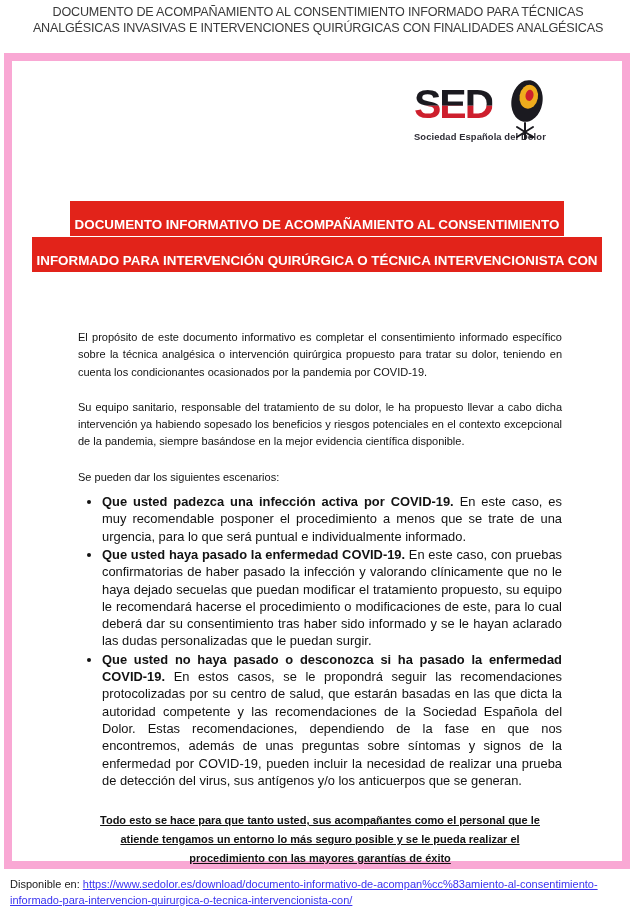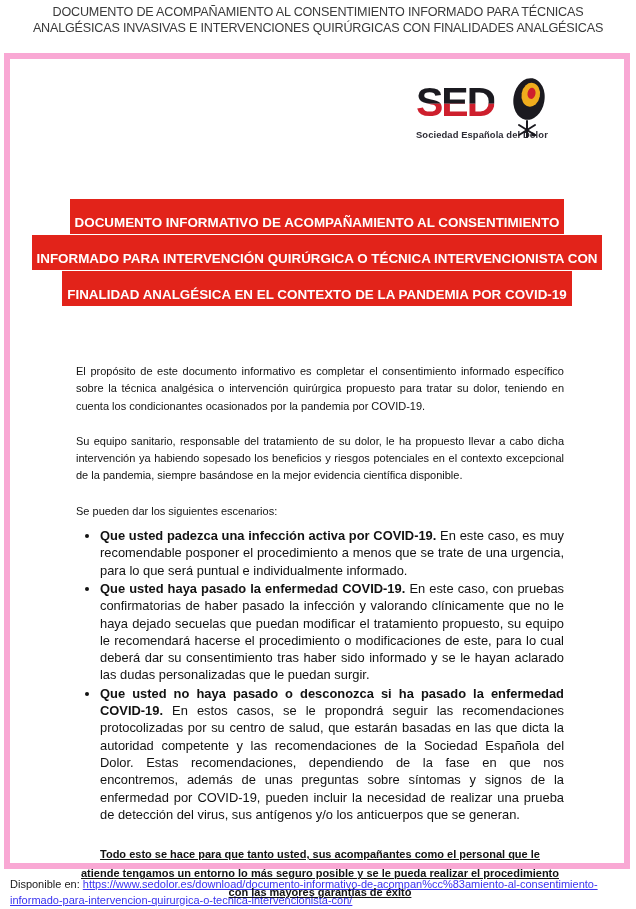--- a/index.html
+++ b/index.html
@@ -14,21 +14,21 @@
     font-size:13.5px;font-weight:700;color:#4d4d4d;letter-spacing:.4px;line-height:15px;
   }
   .doc-subtitle{
     max-width:588px;margin:1px auto 12px;font-size:12.6px;font-weight:500;color:#3a3a3a;
     line-height:16px;letter-spacing:-0.2px;
   }
   
   .page{
     position:relative;box-sizing:border-box;
     margin:0 6px 0 4px;height:816px;
-    border:6px solid #f9a8d4;background:#ffffff;
+    border:8px solid #f9a8d4;background:#ffffff;
   }
   
   .logo{position:absolute;top:25px;right:70px;width:138px;height:64px;}
   .sed-acronym{
     position:relative;display:inline-block;height:38px;width:92px;
     font-size:41px;font-weight:800;letter-spacing:-2px;line-height:36px;
     font-family:"Liberation Sans", sans-serif;
   }
   .sed-acronym .half{position:absolute;left:0;top:0;}
   .sed-acronym .top-half{color:#1b1a20;clip-path:inset(0 0 45% 0);}
@@ -103,21 +103,20 @@
         </g>
         <polygon points="16.5,13 21,16.5 15,17.5" fill="#1b1a20"></polygon>
       </svg>
     </span>
     <div class="logo-tagline">Sociedad Española del Dolor</div>
   </div>
 
   <div class="title-block">
     <div class="title-line"><span>DOCUMENTO INFORMATIVO DE ACOMPAÑAMIENTO AL CONSENTIMIENTO</span></div>
     <div class="title-line"><span>INFORMADO PARA INTERVENCIÓN QUIRÚRGICA O TÉCNICA INTERVENCIONISTA CON</span></div>
-    <div class="title-line"><span>FINALIDAD ANALGÉSICA EN EL CONTEXTO DE LA PANDEMIA POR COVID-19</span></div>
   </div>
 
   <div class="content">
     <p>El propósito de este documento informativo es completar el consentimiento informado específico sobre la técnica analgésica o intervención quirúrgica propuesto para tratar su dolor, teniendo en cuenta los condicionantes ocasionados por la pandemia por COVID-19.</p>
     <p>Su equipo sanitario, responsable del tratamiento de su dolor, le ha propuesto llevar a cabo dicha intervención ya habiendo sopesado los beneficios y riesgos potenciales en el contexto excepcional de la pandemia, siempre basándose en la mejor evidencia científica disponible.</p>
     <p class="scenarios-intro">Se pueden dar los siguientes escenarios:</p>
 
     <ul class="scenarios">
       <li><span class="bullet-lead">Que usted padezca una infección activa por COVID-19.</span><span> En este caso, es muy recomendable posponer el procedimiento a menos que se trate de una urgencia, para lo que será puntual e individualmente informado.</span></li>
       <li><span class="bullet-lead">Que usted haya pasado la enfermedad COVID-19.</span><span> En este caso, con pruebas confirmatorias de haber pasado la infección y valorando clínicamente que no le haya dejado secuelas que puedan modificar el tratamiento propuesto, su equipo le recomendará hacerse el procedimiento o modificaciones de este, para lo cual deberá dar su consentimiento tras haber sido informado y se le hayan aclarado las dudas personalizadas que le puedan surgir.</span></li>

